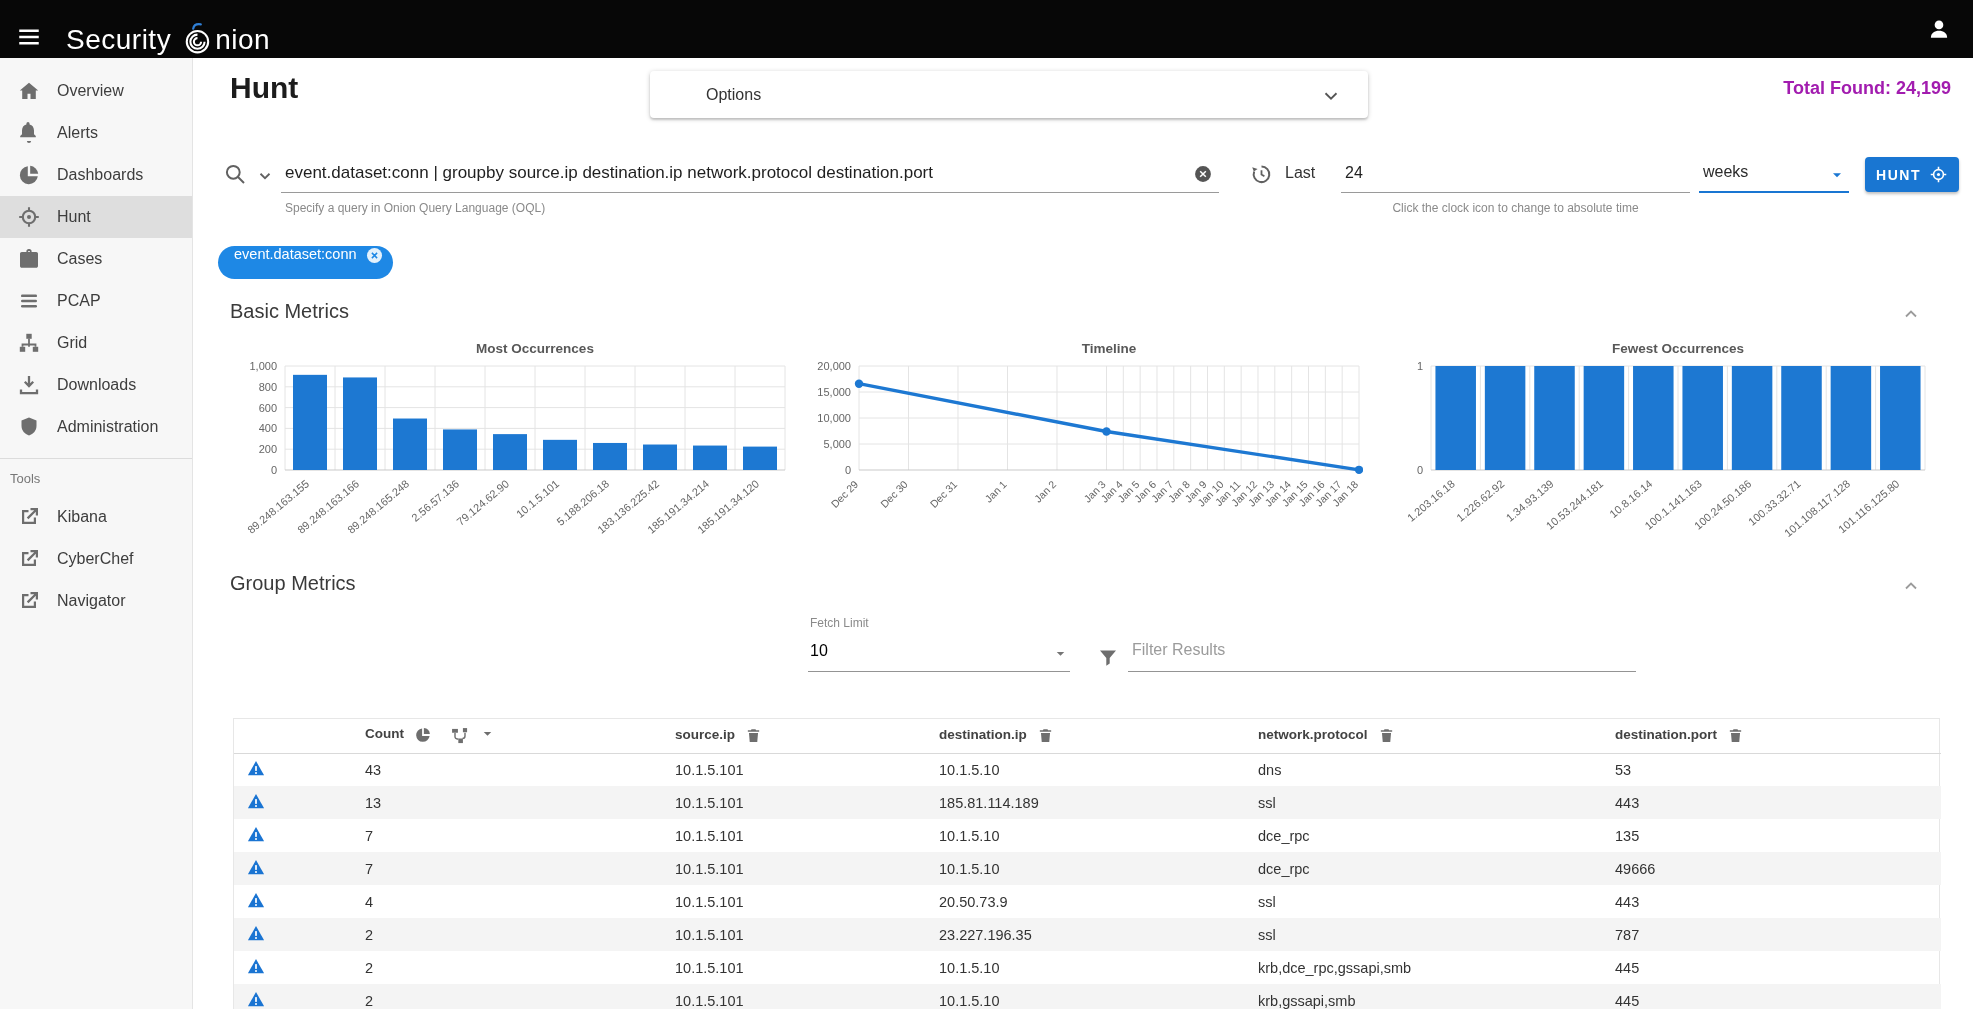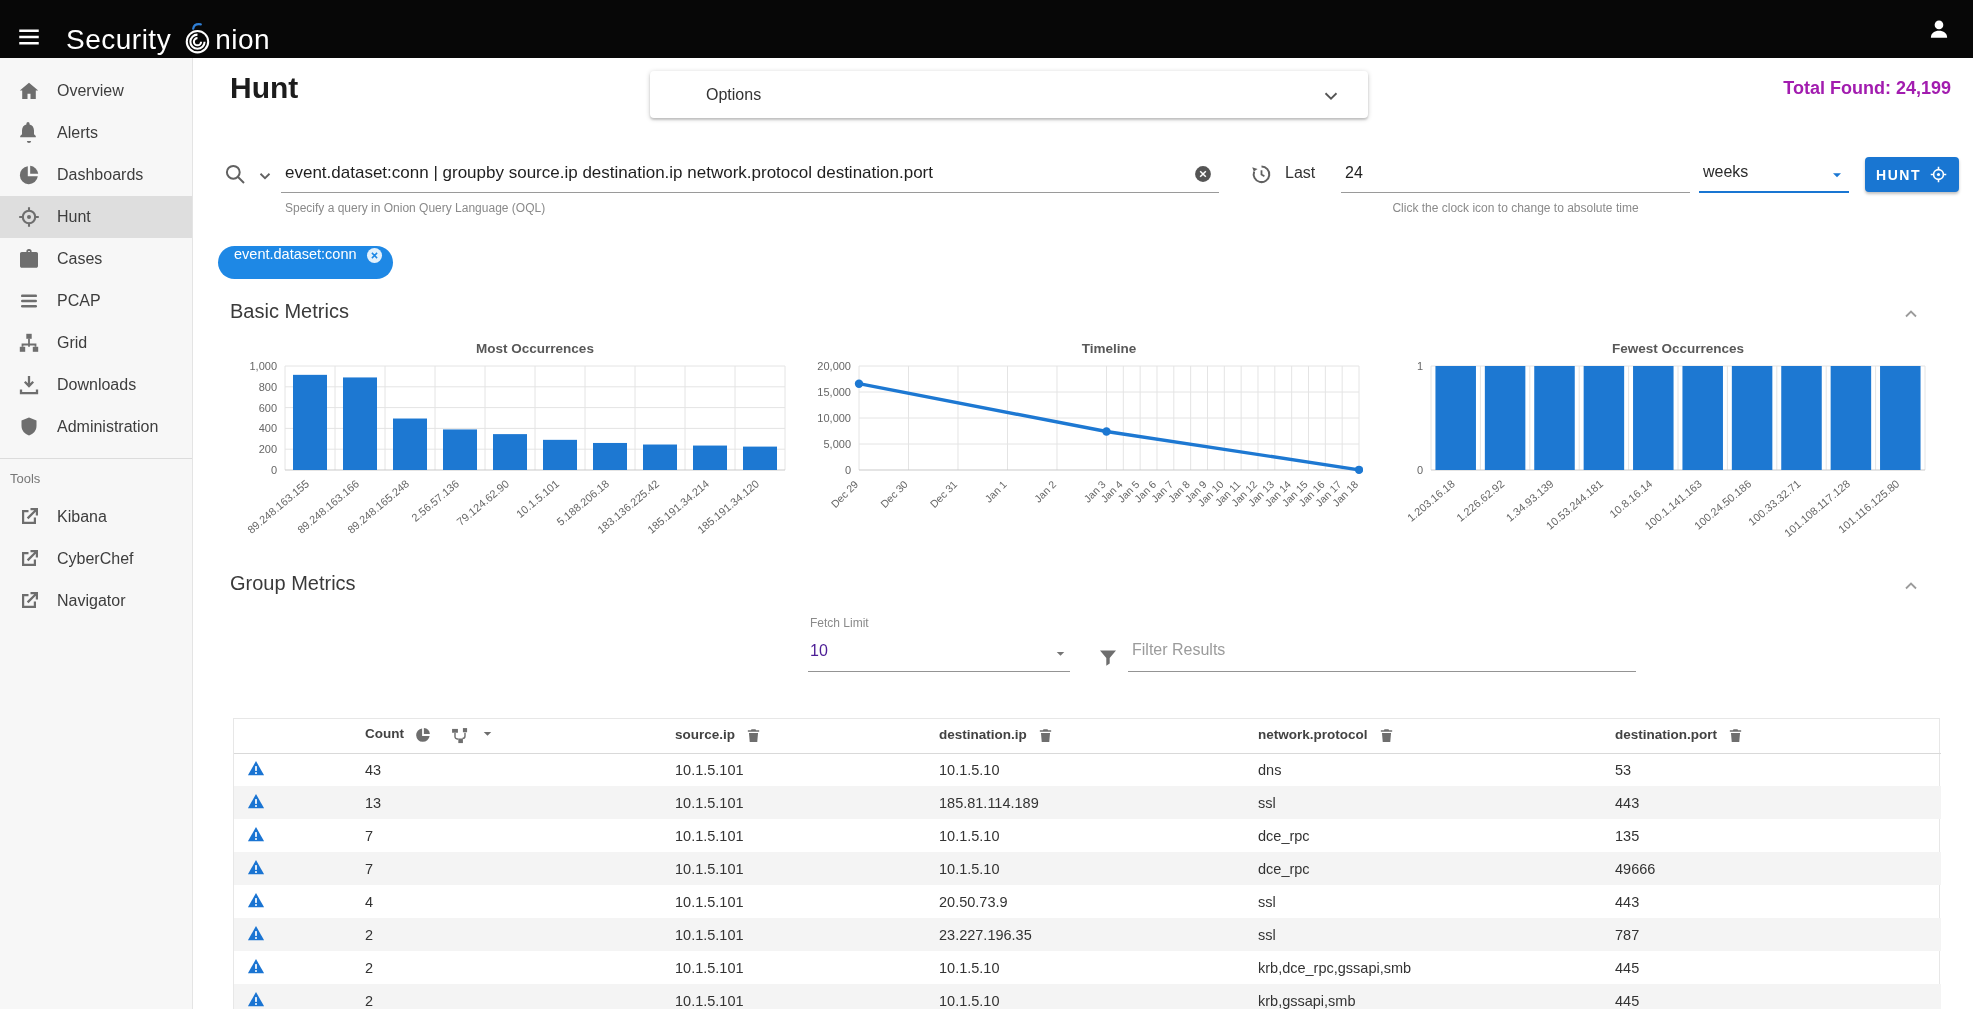--- a/index.html
+++ b/index.html
@@ -71,21 +71,21 @@
   
   .charts-row{position:absolute;left:40px;top:280px;width:1700px;display:flex;gap:10px}
   .chart{width:560px;height:212px}
   .tick{font-family:"Liberation Sans",sans-serif;font-size:11px;fill:#666}
   .tick2{font-family:"Liberation Sans",sans-serif;font-size:10.5px;fill:#666}
   .ctitle{font-family:"Liberation Sans",sans-serif;font-size:13.5px;font-weight:700;fill:#585858}
 
   
   .fetch-block{position:absolute;left:615px;top:556px;width:262px;height:58px;border-bottom:1px solid #949494;cursor:pointer}
   .fetch-block .flabel{position:absolute;left:2px;top:2px;font-size:12px;color:#8a8a8a}
-  .fetch-block .fval{position:absolute;left:2px;top:28px;font-size:16px;color:#4c1d95}
+  .fetch-block .fval{position:absolute;left:2px;top:28px;font-size:16px;color:#000000}
   .fetch-block .fcaret{position:absolute;right:2px;top:32px;color:#757575}
   .funnel{position:absolute;left:903px;top:588px;color:#6e6e6e}
   .filter-wrap{position:absolute;left:935px;top:560px;width:508px;height:54px;border-bottom:1px solid #949494}
   .filter-input{width:100%;height:50px;border:none;outline:none;background:transparent;
     font-size:16px;font-family:"Liberation Sans",sans-serif;color:#222;padding:14px 4px 0 4px}
   .filter-input::placeholder{color:#9b9b9b}
 
   
   .gtable{position:absolute;left:40px;top:660px;width:1707px;background:#fff;
     border:1px solid #e7e7e7;border-bottom:none}

